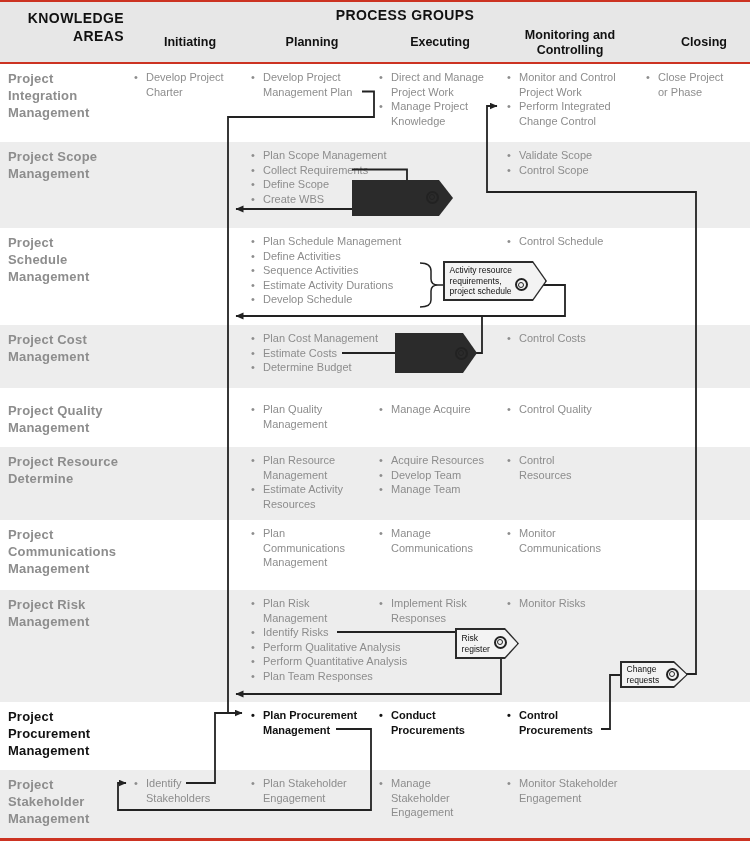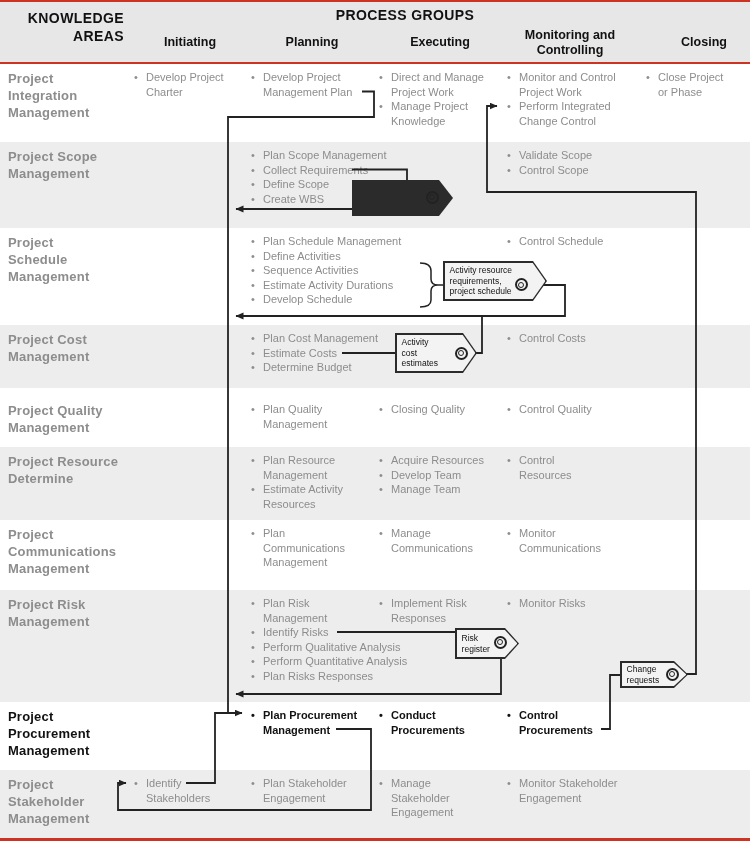--- a/index.html
+++ b/index.html
@@ -198,21 +198,21 @@
         <div class="title">Project Quality
 Management</div>
         <div class="cell c-planning">
           <ul>
             <li>Plan Quality
 Management</li>
           </ul>
         </div>
         <div class="cell c-executing">
           <ul>
-            <li>Closing Quality</li>
+            <li>Manage Acquire</li>
           </ul>
         </div>
         <div class="cell c-monitoring">
           <ul>
             <li>Control Quality</li>
           </ul>
         </div>
       </div>
       <div class="row shaded" style="top: 447px; height: 73px;">
         <div class="title">Project Resource
@@ -266,21 +266,21 @@
       <div class="row shaded" style="top: 590px; height: 112px;">
         <div class="title">Project Risk
 Management</div>
         <div class="cell c-planning">
           <ul>
             <li>Plan Risk
 Management</li>
             <li>Identify Risks</li>
             <li>Perform Qualitative Analysis</li>
             <li>Perform Quantitative Analysis</li>
-            <li>Plan Risks Responses</li>
+            <li>Plan Team Responses</li>
           </ul>
         </div>
         <div class="cell c-executing">
           <ul>
             <li>Implement Risk
 Responses</li>
           </ul>
         </div>
         <div class="cell c-monitoring">
           <ul>
@@ -373,25 +373,20 @@
         <div class="shape"></div>
         <div class="inner">
           <div class="label">Activity resource
 requirements,
 project schedule</div>
         </div>
         <div class="grommet" style="left: 71.5px; top: 17px;"></div>
       </div>
       <div class="tag" style="left: 395px; top: 333px; width: 82px; height: 40px;">
         <div class="shape"></div>
-        <div class="inner">
-          <div class="label">Activity
-cost
-estimates</div>
-        </div>
         <div class="grommet" style="left: 59.5px; top: 13.5px;"></div>
       </div>
       <div class="tag" style="left: 455px; top: 628px; width: 64px; height: 31px;">
         <div class="shape"></div>
         <div class="inner">
           <div class="label">Risk
 register</div>
         </div>
         <div class="grommet" style="left: 38.5px; top: 7.5px;"></div>
       </div>

